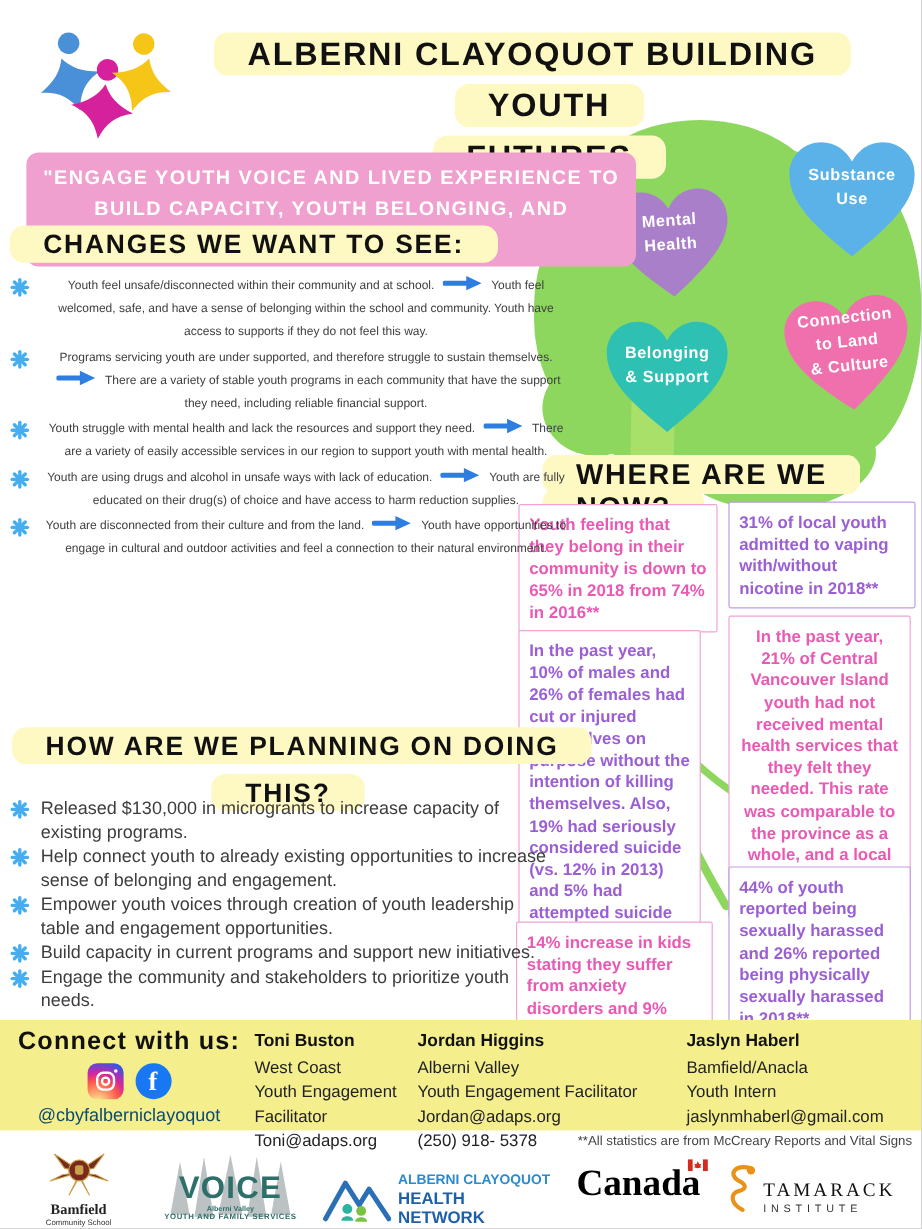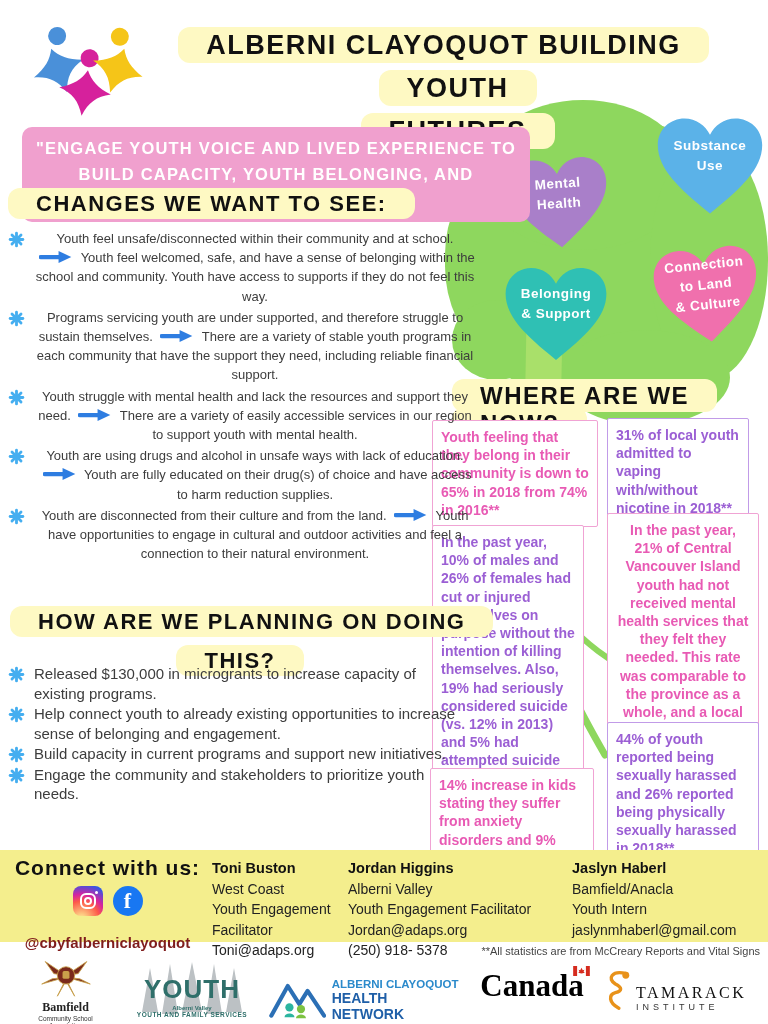--- a/index.html
+++ b/index.html
@@ -24,21 +24,21 @@
   
   .quote-box {
     position:absolute; left:22px; top:127px; width:508px; z-index:4;
     background:#F0A0CE; border-radius:10px; padding:8px 14px;
     color:#ffffff; font-weight:bold; font-size:16.5px; letter-spacing:1.2px;
     line-height:1.6; text-align:center;
   }
   
   .changes-head { position:absolute; left:8px; top:191px; z-index:4; }
   .changes-list { position:absolute; left:8px; top:229px; width:468px; z-index:4; }
-  .bullet { position:relative; padding-left:26px; text-align:center; font-size:13px; line-height:19.2px; margin-bottom:2px; }
+  .bullet { position:relative; padding-left:26px; text-align:center; font-size:10px; line-height:19.2px; margin-bottom:2px; }
   .ast { position:absolute; left:0; top:2px; }
   .arrow-icon { display:inline-block; vertical-align:-2px; margin:0 4px; }
   
   .leaf { position:absolute; background:#8ED75E; z-index:1; }
   .tree-roots { position:absolute; left:430px; top:290px; z-index:1; }
   .heart { position:absolute; z-index:2; }
   .heart .hl {
     position:absolute; left:0; top:0; width:100%; height:82%;
     display:flex; align-items:center; justify-content:center;
     color:#fff; font-size:13.5px; font-weight:bold; text-align:center;
@@ -64,21 +64,21 @@
   .connect { position:absolute; left:10px; top:6px; width:195px; text-align:center; }
   .connect-title { font-weight:bold; font-size:21px; color:#111; letter-spacing:1px; }
   .social-row { margin-top:6px; display:flex; gap:10px; justify-content:center; align-items:center; }
   .ig-icon { width:30px; height:30px; border-radius:8px; position:relative;
     background:radial-gradient(circle at 28% 110%, #fdf497 0%, #fd5949 45%, #d6249f 62%, #285AEB 92%); }
   .ig-icon .lens { position:absolute; left:7px; top:7px; width:16px; height:16px; border:2.5px solid #fff; border-radius:6px; }
   .ig-icon .dot { position:absolute; right:5px; top:5px; width:3px; height:3px; background:#fff; border-radius:50%; }
   .ig-icon .ring { position:absolute; left:11px; top:11px; width:8px; height:8px; border:2px solid #fff; border-radius:50%; }
   .fb-icon { width:30px; height:30px; border-radius:50%; background:#1877F2; color:#fff;
     font-weight:bold; font-size:22px; text-align:center; line-height:30px; font-family:"Liberation Serif", serif;}
-  .handle { margin-top:18px; font-weight:bold; font-size:15px; color:#7f1d1d; }
+  .handle { margin-top:5px; font-weight:normal; font-size:15px; color:#0c4a6e; }
   .contact { position:absolute; top:8px; font-size:14px; color:#222; line-height:20.5px; }
   .contact .nm { font-weight:bold; font-size:14.5px; color:#111; }
   .c1 { left:212px; width:135px; }
   .c2 { left:348px; width:218px; }
   .c3 { left:572px; width:190px; }
   .footnote { position:absolute; left:430px; top:945px; width:330px; text-align:right; font-size:11px; color:#444; z-index:4; }
   
   .logos { position:absolute; left:0; top:958px; width:768px; height:66px; z-index:4; }
   .logo { position:absolute; text-align:center; }
   .lg-bamfield { left:18px; top:0; width:95px; }
@@ -261,21 +261,21 @@
         </svg>
       <span>Youth have opportunities to engage in cultural and outdoor activities and feel a connection to their natural environment.</span>
     </div>
   </div>
 
   <div class="where-head">
     <span class="hl-yellow" style="font-size:24px;">WHERE ARE WE NOW?</span>
   </div>
 
   <div class="stat t-pink b-pink" style="left:432px; top:420px; width:166px;">Youth feeling that they belong in their community is down to 65% in 2018 from 74% in 2016**</div>
-  <div class="stat t-purple b-purple" style="left:607px; top:418px; width:142px;">31% of local youth admitted to vaping with/without nicotine in 2018**</div>
+  <div class="stat t-purple b-purple" style="left:607px; top:418px; width:156px;">31% of local youth admitted to vaping with/without nicotine in 2018**</div>
   <div class="stat t-purple b-pink" style="left:432px; top:525px; width:152px;">In the past year, 10% of males and 26% of females had cut or injured themselves on purpose without the intention of killing themselves. Also, 19% had seriously considered suicide (vs. 12% in 2013) and 5% had attempted suicide during this time period**</div>
   <div class="stat t-pink b-pink center" style="left:607px; top:513px; width:152px;">In the past year, 21% of Central Vancouver Island youth had not received mental health services that they felt they needed. This rate was comparable to the province as a whole, and a local increase from 11% in 2013**</div>
   <div class="stat t-pink b-pink" style="left:430px; top:768px; width:164px;">14% increase in kids stating they suffer from anxiety disorders and 9% increase in depression**</div>
   <div class="stat t-purple b-purple" style="left:607px; top:722px; width:152px;">44% of youth reported being sexually harassed and 26% reported being physically sexually harassed in 2018**</div>
 
   <div class="plan-head">
     <span class="hl-yellow section-head">HOW ARE WE PLANNING ON DOING THIS?</span>
   </div>
   <div class="plan-list">
     <div class="plan-item">
@@ -292,20 +292,31 @@
     <div class="plan-item">
       <svg class="ast" width="17" height="17" viewBox="0 0 24 24">
           <g fill="#45AEF0">
             <rect x="10" y="1" width="4" height="22" rx="2"></rect>
             <rect x="10" y="1" width="4" height="22" rx="2" transform="rotate(45 12 12)"></rect>
             <rect x="10" y="1" width="4" height="22" rx="2" transform="rotate(90 12 12)"></rect>
             <rect x="10" y="1" width="4" height="22" rx="2" transform="rotate(135 12 12)"></rect>
           </g>
         </svg>
       <span>Help connect youth to already existing opportunities to increase sense of belonging and engagement.</span>
+    </div>
+    <div class="plan-item">
+      <svg class="ast" width="17" height="17" viewBox="0 0 24 24">
+          <g fill="#45AEF0">
+            <rect x="10" y="1" width="4" height="22" rx="2"></rect>
+            <rect x="10" y="1" width="4" height="22" rx="2" transform="rotate(45 12 12)"></rect>
+            <rect x="10" y="1" width="4" height="22" rx="2" transform="rotate(90 12 12)"></rect>
+            <rect x="10" y="1" width="4" height="22" rx="2" transform="rotate(135 12 12)"></rect>
+          </g>
+        </svg>
+      <span>Empower youth voices through creation of youth leadership table and engagement opportunities.</span>
     </div>
     <div class="plan-item">
       <svg class="ast" width="17" height="17" viewBox="0 0 24 24">
           <g fill="#45AEF0">
             <rect x="10" y="1" width="4" height="22" rx="2"></rect>
             <rect x="10" y="1" width="4" height="22" rx="2" transform="rotate(45 12 12)"></rect>
             <rect x="10" y="1" width="4" height="22" rx="2" transform="rotate(90 12 12)"></rect>
             <rect x="10" y="1" width="4" height="22" rx="2" transform="rotate(135 12 12)"></rect>
           </g>
         </svg>
@@ -384,21 +395,21 @@
     <div class="logo lg-adaps">
       <svg class="trees" width="128" height="58" viewBox="0 0 128 58">
         <g fill="#BCC1C4">
           <path d="M14 52 L22 8 L30 52 Z"></path>
             <path d="M34 54 L42 4 L50 54 Z"></path>
           <path d="M54 52 L64 2 L74 52 Z"></path>
             <path d="M78 54 L86 4 L94 54 Z"></path>
           <path d="M98 52 L106 8 L114 52 Z"></path>
         </g>
       </svg>
-      <div class="nm">YOUTH</div>
+      <div class="nm">VOICE</div>
       <div class="s1">Alberni Valley</div>
       <div class="s2">YOUTH AND FAMILY SERVICES</div>
     </div>
 
     <div class="logo lg-achn">
       <svg width="58" height="42" viewBox="0 0 70 50">
         <path d="M4 44 L24 8 L38 30 L48 14 L68 44" fill="none" stroke="#2B6FB5" stroke-width="5" stroke-linecap="round" stroke-linejoin="round"></path>
         <circle cx="26" cy="34" r="5" fill="#2BB5A0"></circle>
           <path d="M20 46 C20 40 32 40 32 46 Z" fill="#2BB5A0"></path>
         <circle cx="40" cy="36" r="5" fill="#7CC242"></circle>

